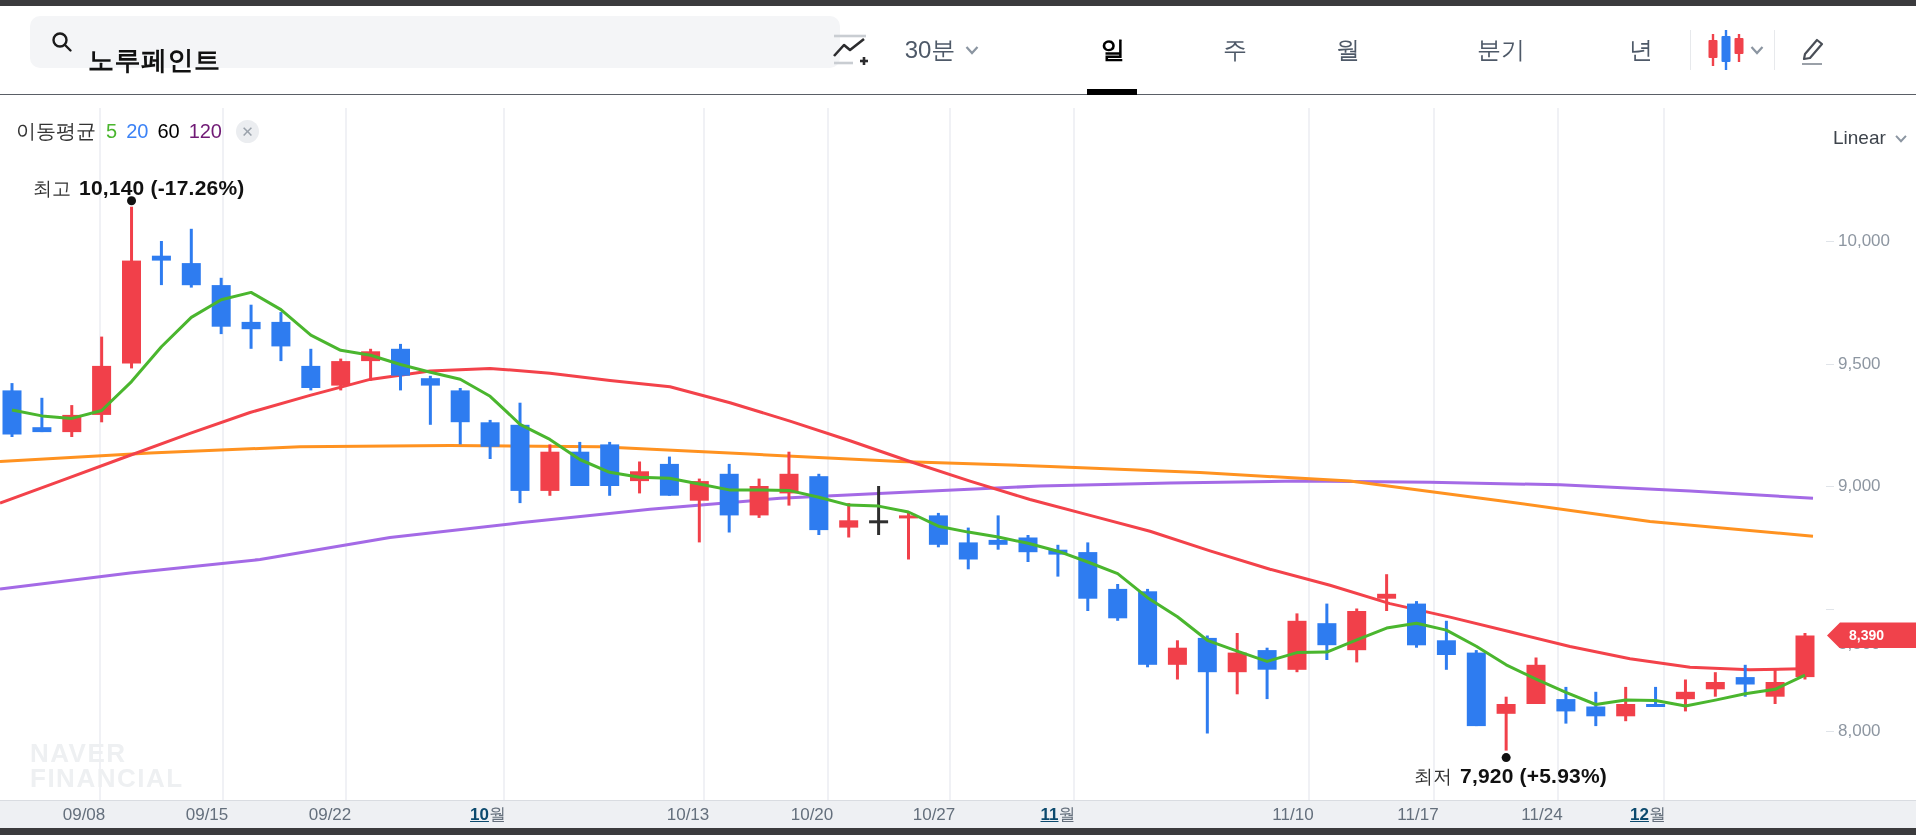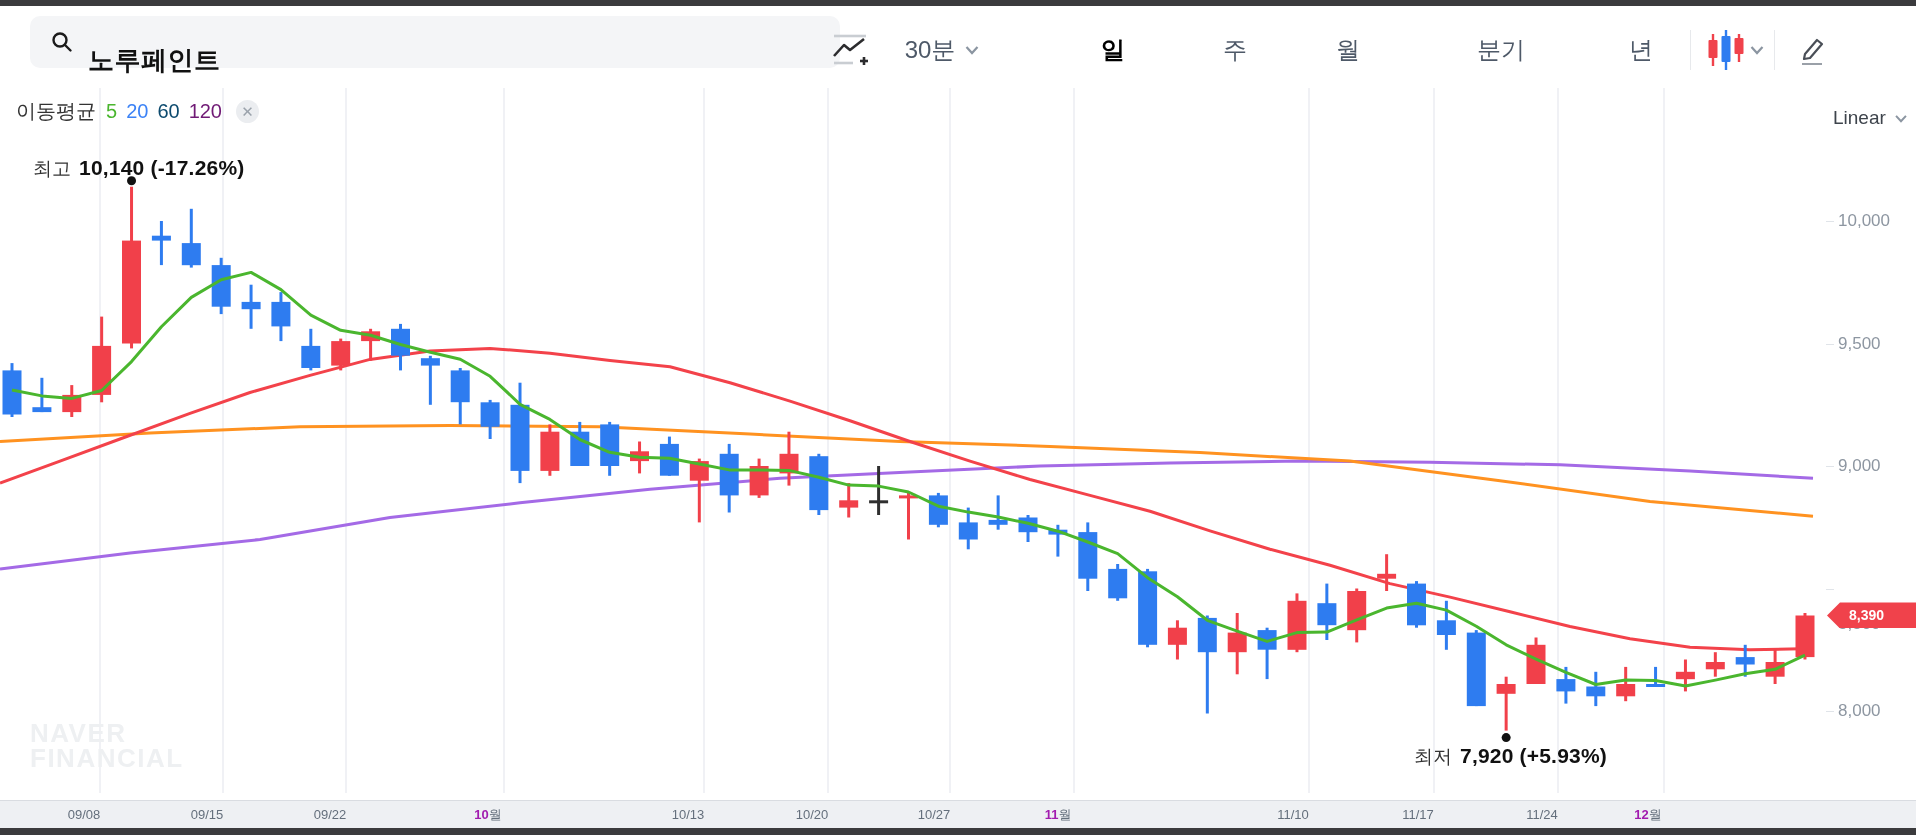--- a/index.html
+++ b/index.html
@@ -9,21 +9,21 @@
   .header { position:absolute; left:0; top:6px; width:1916px; height:89px; background:#fff;
     border-bottom:1.5px solid #5a5f66; }
   .searchbox { position:absolute; left:30px; top:10px; width:810px; height:52px;
     background:#f4f5f7; border-radius:10px; display:flex; align-items:center; padding-left:20px; }
   .searchbox .q { font-size:26px; font-weight:700; color:#111; margin-left:14px; letter-spacing:0.5px;margin-top:37px; }
   .hitem { position:absolute; top:50%; transform:translate(-50%,-50%); font-size:24px; color:#4e5968; cursor:pointer; }
   .hitem.active { color:#000; font-weight:700; }
   .tab-underline { position:absolute; left:1087px; bottom:-1px; width:50px; height:6px; background:#000; }
   .vdiv { position:absolute; top:24px; width:1px; height:40px; background:#e7e9ec; }
   .chev { stroke:#8b95a1; stroke-width:2.2; fill:none; }
-  .chart { position:absolute; left:0; top:88px; width:1916px; height:705px; background:#fff; }
+  .chart { position:absolute; left:0; top:108px; width:1916px; height:705px; background:#fff; }
   #plot { position:absolute; left:0; top:0; }
   .legend { position:absolute; left:16px; top:10px; display:flex; align-items:center; gap:10px;
     font-size:20px; color:#333; }
   .legend .num { font-weight:500; }
   .legend-close { width:23px; height:23px; border-radius:50%; background:#ebedf0; color:#9aa2ab;
     font-size:15px; display:flex; align-items:center; justify-content:center; cursor:pointer; margin-left:4px; }
   .linear { position:absolute; left:1833px; top:19px; font-size:19px; color:#3e444c;
     display:flex; align-items:center; gap:8px; cursor:pointer; }
   .anno { position:absolute; white-space:nowrap; font-size:19px; color:#333; }
   .anno b { font-size:21px; color:#111; margin-left:8px; letter-spacing:0.2px; }
@@ -32,22 +32,22 @@
   .ylab { position:absolute; left:1838px; font-size:17px; color:#8d96a1; }
   .ytick { position:absolute; left:1826px; width:8px; height:1px; background:#e0e4e9; }
   .badge { position:absolute; left:1827px; width:89px; height:26px; line-height:26px;
     color:#fff; font-size:14px; font-weight:700; padding-left:22px;
     clip-path:polygon(0 50%, 13px 0, 100% 0, 100% 100%, 13px 100%); }
   .watermark { position:absolute; left:30px; top:633px; font-size:26px; font-weight:800;
     color:#eef0f2; letter-spacing:1.5px; line-height:25px; }
   .xaxis { position:absolute; left:0; top:800px; width:1916px; height:28px;
     background:#eef0f3; border-top:1px solid #d9dce1; }
   .xlab { position:absolute; top:0; height:27px; line-height:27px; transform:translateX(-50%);
-    font-size:13px; color:#646f7c; white-space:nowrap; }
-  .xlab .mnum { font-weight:700; color:#a21caf; }
+    font-size:17px; color:#646f7c; white-space:nowrap; }
+  .xlab .mnum { font-weight:700; color:#0c4a6e;text-decoration:underline; }
   .bottombar { position:absolute; left:0; top:828px; width:1916px; height:7px; background:#3b3b3d; }
 </style>
 </head>
 <body>
 
 <div class="topbar"></div>
 
 <div class="header">
   <div class="searchbox">
     <svg width="24" height="24" viewBox="0 0 24 24">
@@ -237,21 +237,21 @@
       <polyline points="12,302.0 41.882999999999996,307.9 71.76599999999999,310.4 101.649,302.5 131.53199999999998,273.6 161.415,238.8 191.298,209.4 221.18099999999998,191.8 251.064,184.4 280.947,201.6 310.83,227.1 340.71299999999997,242.3 370.596,247.2 400.479,256.5 430.36199999999997,264.3 460.245,271.2 490.128,288.3 520.011,316.3 549.894,331.4 579.7769999999999,351.5 609.66,364.3 639.543,369.2 669.4259999999999,370.2 699.309,376.0 729.192,381.9 759.0749999999999,381.9 788.958,382.4 818.841,389.3 848.7239999999999,397.1 878.607,398.1 908.49,404.0 938.3729999999999,418.2 968.256,424.1 998.139,429.0 1028.022,435.3 1057.905,443.2 1087.788,454.0 1117.671,465.7 1147.5539999999999,489.7 1177.437,508.8 1207.32,532.3 1237.203,543.1 1267.086,553.4 1296.969,544.6 1326.8519999999999,544.1 1356.735,531.9 1386.618,520.1 1416.501,515.2 1446.384,522.1 1476.267,538.2 1506.1499999999999,556.8 1536.033,571.1 1565.916,584.3 1595.799,596.5 1625.682,592.1 1655.565,592.6 1685.4479999999999,598.0 1715.331,592.1 1745.214,585.8 1775.097,581.3 1804.98,567.1" fill="none" stroke="#4ab62e" stroke-width="3" stroke-linejoin="round"></polyline>
       <circle cx="131.53199999999998" cy="92.7" r="4.5" fill="#111"></circle>
       <circle cx="1506.1499999999999" cy="649.6" r="4.5" fill="#111"></circle>
     </svg>
 
   <div class="legend">
     <span>이동평균</span>
     <span id="legend-mount" style="display: inline-flex; gap: 9px;">
         <span class="num" style="color: rgb(74, 182, 46);">5</span>
         <span class="num" style="color: #3b82f6;">20</span>
-        <span class="num" style="color: #0c4a6e; text-align: right;">60</span>
+        <span class="num" style="color: #000000; text-align: right;">60</span>
         <span class="num" style="color: #701a75;">120</span>
       </span>
     <span class="legend-close">✕</span>
   </div>
 
   <div class="linear">
     <span>Linear</span>
     <svg width="14" height="9" viewBox="0 0 15 10">
       <polyline class="chev" points="2,2 7.5,8 13,2"></polyline>
     </svg>

